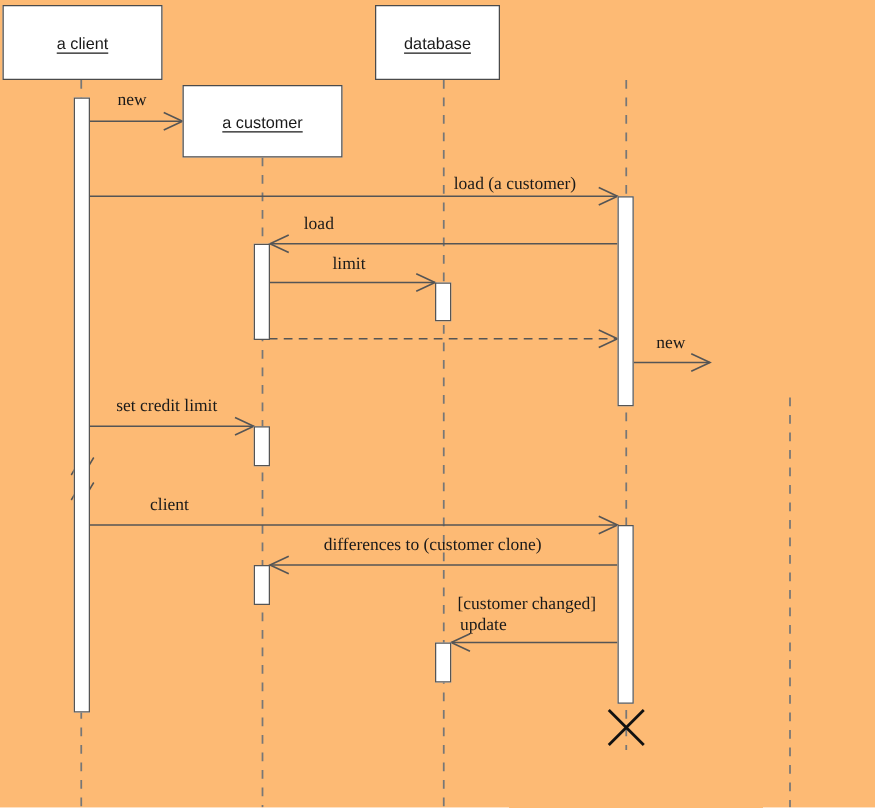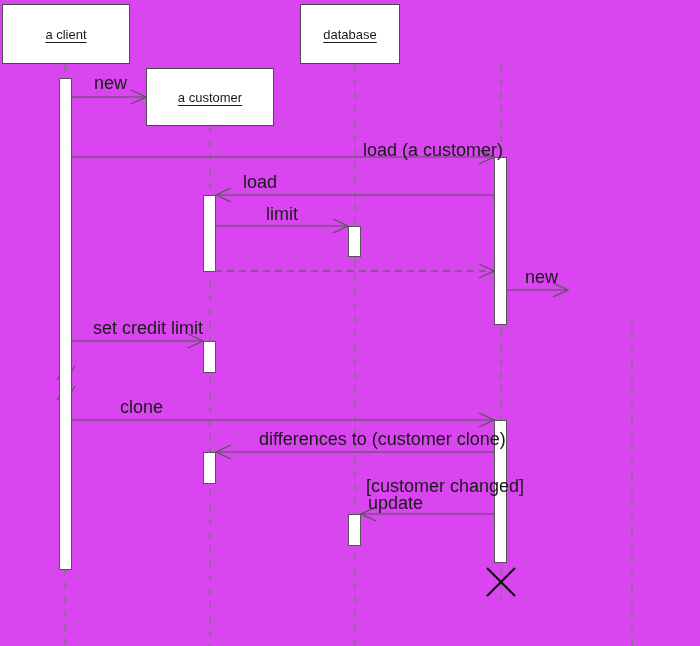--- a/index.html
+++ b/index.html
@@ -1,24 +1,24 @@
 <!DOCTYPE html>
 <html><head>
 <meta charset="utf-8">
 <title>UML Sequence Diagram</title>
 <style>
   html,body{margin:0;padding:0;background:#ffffff;}
   body{font-family:"Liberation Sans", sans-serif;}
-  #canvas{position:relative;width:700px;height:646px;background:#d946ef;overflow:hidden;}
+  #canvas{position:relative;width:700px;height:646px;background:#fdba74;overflow:hidden;}
   #svg-layer{position:absolute;left:0;top:0;width:700px;height:646px;}
   .obj-box{position:absolute;border:1px solid #4a4a4a;background:#fff;
            display:flex;align-items:center;justify-content:center;box-sizing:border-box;}
   .obj-label{font-size:13px;color:#1a1a1a;text-decoration:underline;
              text-underline-offset:3px;white-space:nowrap;}
-  .msg-label{position:absolute;font-size:18px;color:#1a1a1a;white-space:nowrap;}
+  .msg-label{position:absolute;font-size:14px;color:#1a1a1a;white-space:nowrap;font-family:Liberation Serif, serif;}
   .act-bar{position:absolute;border:1px solid #555;background:#fff;box-sizing:border-box;}
 </style>
 </head>
 <body>
 
 <div id="canvas">
 
   <svg id="svg-layer" viewBox="0 0 700 646" xmlns="http://www.w3.org/2000/svg">
 
     <g stroke="#777" stroke-width="1.4" stroke-dasharray="7,7" fill="none">
@@ -101,21 +101,21 @@
   <div class="msg-label" style="left:363px;top:140px;">load (a customer)</div>
 
   <div class="msg-label" style="left:243px;top:172px;">load</div>
 
   <div class="msg-label" style="left:266px;top:204px;">limit</div>
 
   <div class="msg-label" style="left:525px;top:267px;">new</div>
 
   <div class="msg-label" style="left:93px;top:318px;">set credit limit</div>
 
-  <div class="msg-label" style="left:120px;top:397px;">clone</div>
+  <div class="msg-label" style="left:120px;top:397px;">client</div>
 
   <div class="msg-label" style="left:259px;top:429px;">differences to (customer clone)</div>
 
   <div class="msg-label" style="left:366px;top:476px;">[customer changed]</div>
 
   <div class="msg-label" style="left:368px;top:493px;">update</div>
 
 </div>
 
 </body></html>

